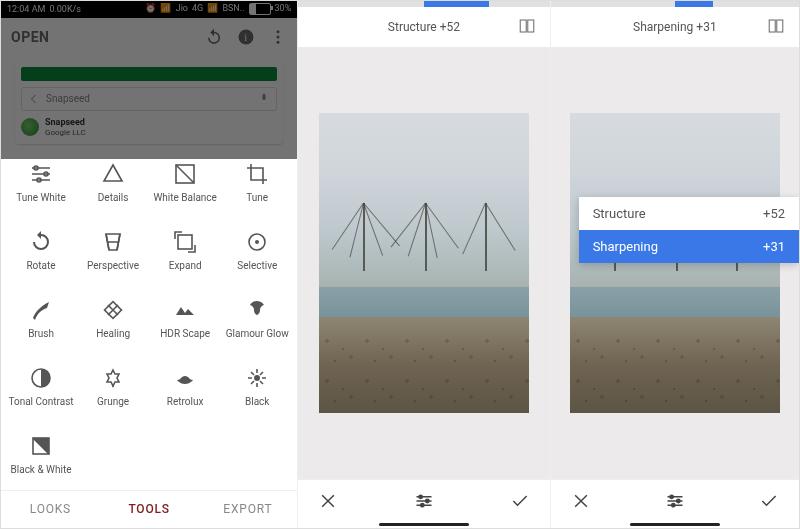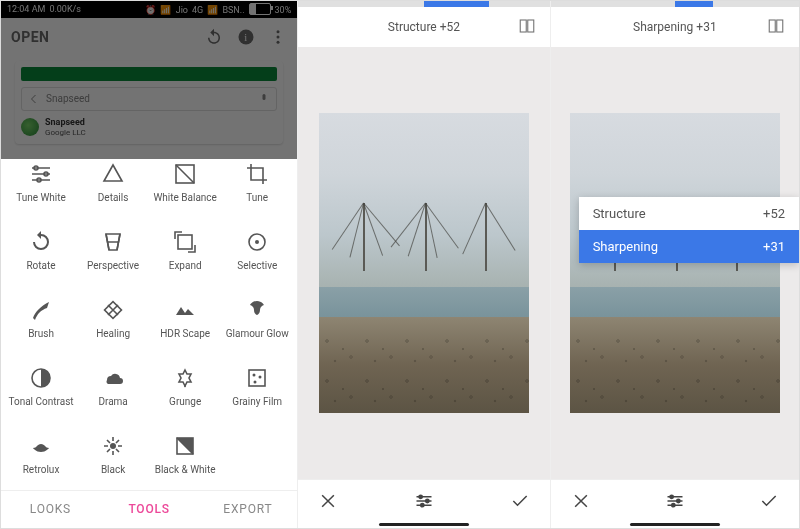--- a/index.html
+++ b/index.html
@@ -4,21 +4,21 @@
 <style>
   html,body{margin:0;padding:0;font-family:Roboto,Arial,sans-serif;background:#fff}
   .viewport{width:800px;height:529px;display:flex;position:relative;overflow:hidden;border:1px solid #ddd;box-sizing:border-box}
   .phone{position:relative;display:flex;flex-direction:column;height:100%}
   .p1{width:297px;border-right:1px solid #eee}
   .p2{width:252px;border-right:1px solid #eee}
   .p3{width:249px}
   
   .dimmed{position:absolute;left:0;top:0;right:0;height:158px;background:rgba(0,0,0,.55);z-index:3;pointer-events:none}
   .statusbar{height:18px;background:#000;color:#fff;font-size:9px;display:flex;align-items:center;padding:0 6px;justify-content:space-between}
-  .sb-left,.sb-right{display:flex;align-items:flex-end;gap:4px}
+  .sb-left,.sb-right{display:flex;align-items:flex-start;gap:4px}
   .sb-right span{display:inline-flex;align-items:center}
   .batt{display:inline-block;width:20px;height:10px;border:1px solid #fff;border-radius:2px;position:relative}
   .batt::after{content:"";position:absolute;right:-3px;top:2px;width:2px;height:4px;background:#fff}
   .batt i{display:block;height:100%;width:30%;background:#fff}
   .appbar{height:42px;display:flex;align-items:center;padding:0 10px;justify-content:space-between;color:#6b6b6b;font-size:14px;letter-spacing:.5px}
   .appbar .icns{display:flex;gap:14px;align-items:center}
   .appbar svg{width:18px;height:18px;fill:#6b6b6b}
   .card{margin:4px 14px;background:#fff;border-radius:4px;box-shadow:0 1px 2px rgba(0,0,0,.15);padding:6px}
   .greenstrip{height:14px;background:#0a8a3a;border-radius:2px;margin-bottom:6px}
   .searchrow{height:22px;display:flex;align-items:center;gap:6px;border:1px solid #ddd;border-radius:3px;padding:0 6px;margin-bottom:6px;font-size:10px;color:#888}
@@ -26,21 +26,21 @@
   .appitem{display:flex;gap:6px;align-items:center}
   .leaf{width:18px;height:18px;border-radius:50%;background:radial-gradient(circle at 40% 40%,#7ad46a,#2a8a3a)}
   .appmeta{font-size:8px;line-height:10px;color:#555}
   .appmeta b{font-size:9px;color:#333}
   .toolgrid{flex:1;display:grid;grid-template-columns:repeat(4,1fr);grid-auto-rows:66px;padding:2px 4px;row-gap:2px}
   .tool{display:flex;flex-direction:column;align-items:center;justify-content:center;gap:6px;color:#555;font-size:10px;text-align:center;padding:4px 2px;cursor:pointer}
   .tool svg{width:24px;height:24px;fill:none;stroke:#555;stroke-width:1.6}
   .tool .fillicn{fill:#555;stroke:none}
   .bottomtabs{height:40px;display:flex;border-top:1px solid #eee}
   .bottomtabs div{flex:1;display:flex;align-items:center;justify-content:center;font-size:12px;letter-spacing:.8px;color:#888;cursor:pointer}
-  .bottomtabs .active{color:#ec4899;font-weight:500}
+  .bottomtabs .active{color:#7f1d1d;font-weight:500}
   
   .slider-region{height:6px;background:#eee;display:flex}
   .slider-region .trackL{background:#e0e0e0}
   .slider-region .fill{background:#3b78e7}
   .slider-region .trackR{background:#e0e0e0}
   .toolhdr{height:40px;display:flex;align-items:center;justify-content:center;position:relative;color:#555;font-size:12px}
   .compare{position:absolute;right:14px;top:10px;width:18px;height:18px;stroke:#777;fill:none;stroke-width:1.5}
   .canvas{flex:1;display:flex;align-items:center;justify-content:center;background:#eceaea;position:relative}
   .photo{width:210px;height:300px;background:#eceaea;position:relative;overflow:hidden}
   .sky{position:absolute;left:0;right:0;top:0;height:58%;background:linear-gradient(to bottom,#d7dbe0 0%,#cfd5da 35%,#bcc7cc 70%,#a7b2b0 100%)}
@@ -210,39 +210,24 @@
         </div>
         <div class="tool">
           <svg viewBox="0 0 24 24">
             <circle cx="12" cy="12" r="9"></circle>
             <path d="M12 3a9 9 0 010 18z" class="fillicn"></path>
           </svg>
           <span>Tonal Contrast</span>
         </div>
         <div class="tool">
           <svg viewBox="0 0 24 24">
-            <path d="M6 14a4 4 0 014-4 5 5 0 019 2 3 3 0 010 6H7a3 3 0 01-1-4z" class="fillicn"></path>
-          </svg>
-          <span>Drama</span>
-        </div>
-        <div class="tool">
-          <svg viewBox="0 0 24 24">
             <path d="M12 4l2 4h4l-2 4 2 4h-4l-2 4-2-4H6l2-4-2-4h4z"></path>
             <circle cx="12" cy="20" r="1" class="fillicn"></circle>
           </svg>
           <span>Grunge</span>
-        </div>
-        <div class="tool">
-          <svg viewBox="0 0 24 24">
-            <rect x="4" y="4" width="16" height="16"></rect>
-            <circle cx="9" cy="9" r="1.5" class="fillicn"></circle>
-            <circle cx="15" cy="11" r="1.5" class="fillicn"></circle>
-            <circle cx="10" cy="16" r="1.5" class="fillicn"></circle>
-          </svg>
-          <span>Grainy Film</span>
         </div>
         <div class="tool">
           <svg viewBox="0 0 24 24">
             <path d="M4 14c4 0 4-4 8-4s4 4 8 4c0 0-3 4-8 4s-8-4-8-4z" class="fillicn"></path>
           </svg>
           <span>Retrolux</span>
         </div>
         <div class="tool">
           <svg viewBox="0 0 24 24">
             <path d="M12 3v4M12 17v4M3 12h4M17 12h4M6 6l3 3M18 6l-3 3M6 18l3-3M18 18l-3-3"></path>

